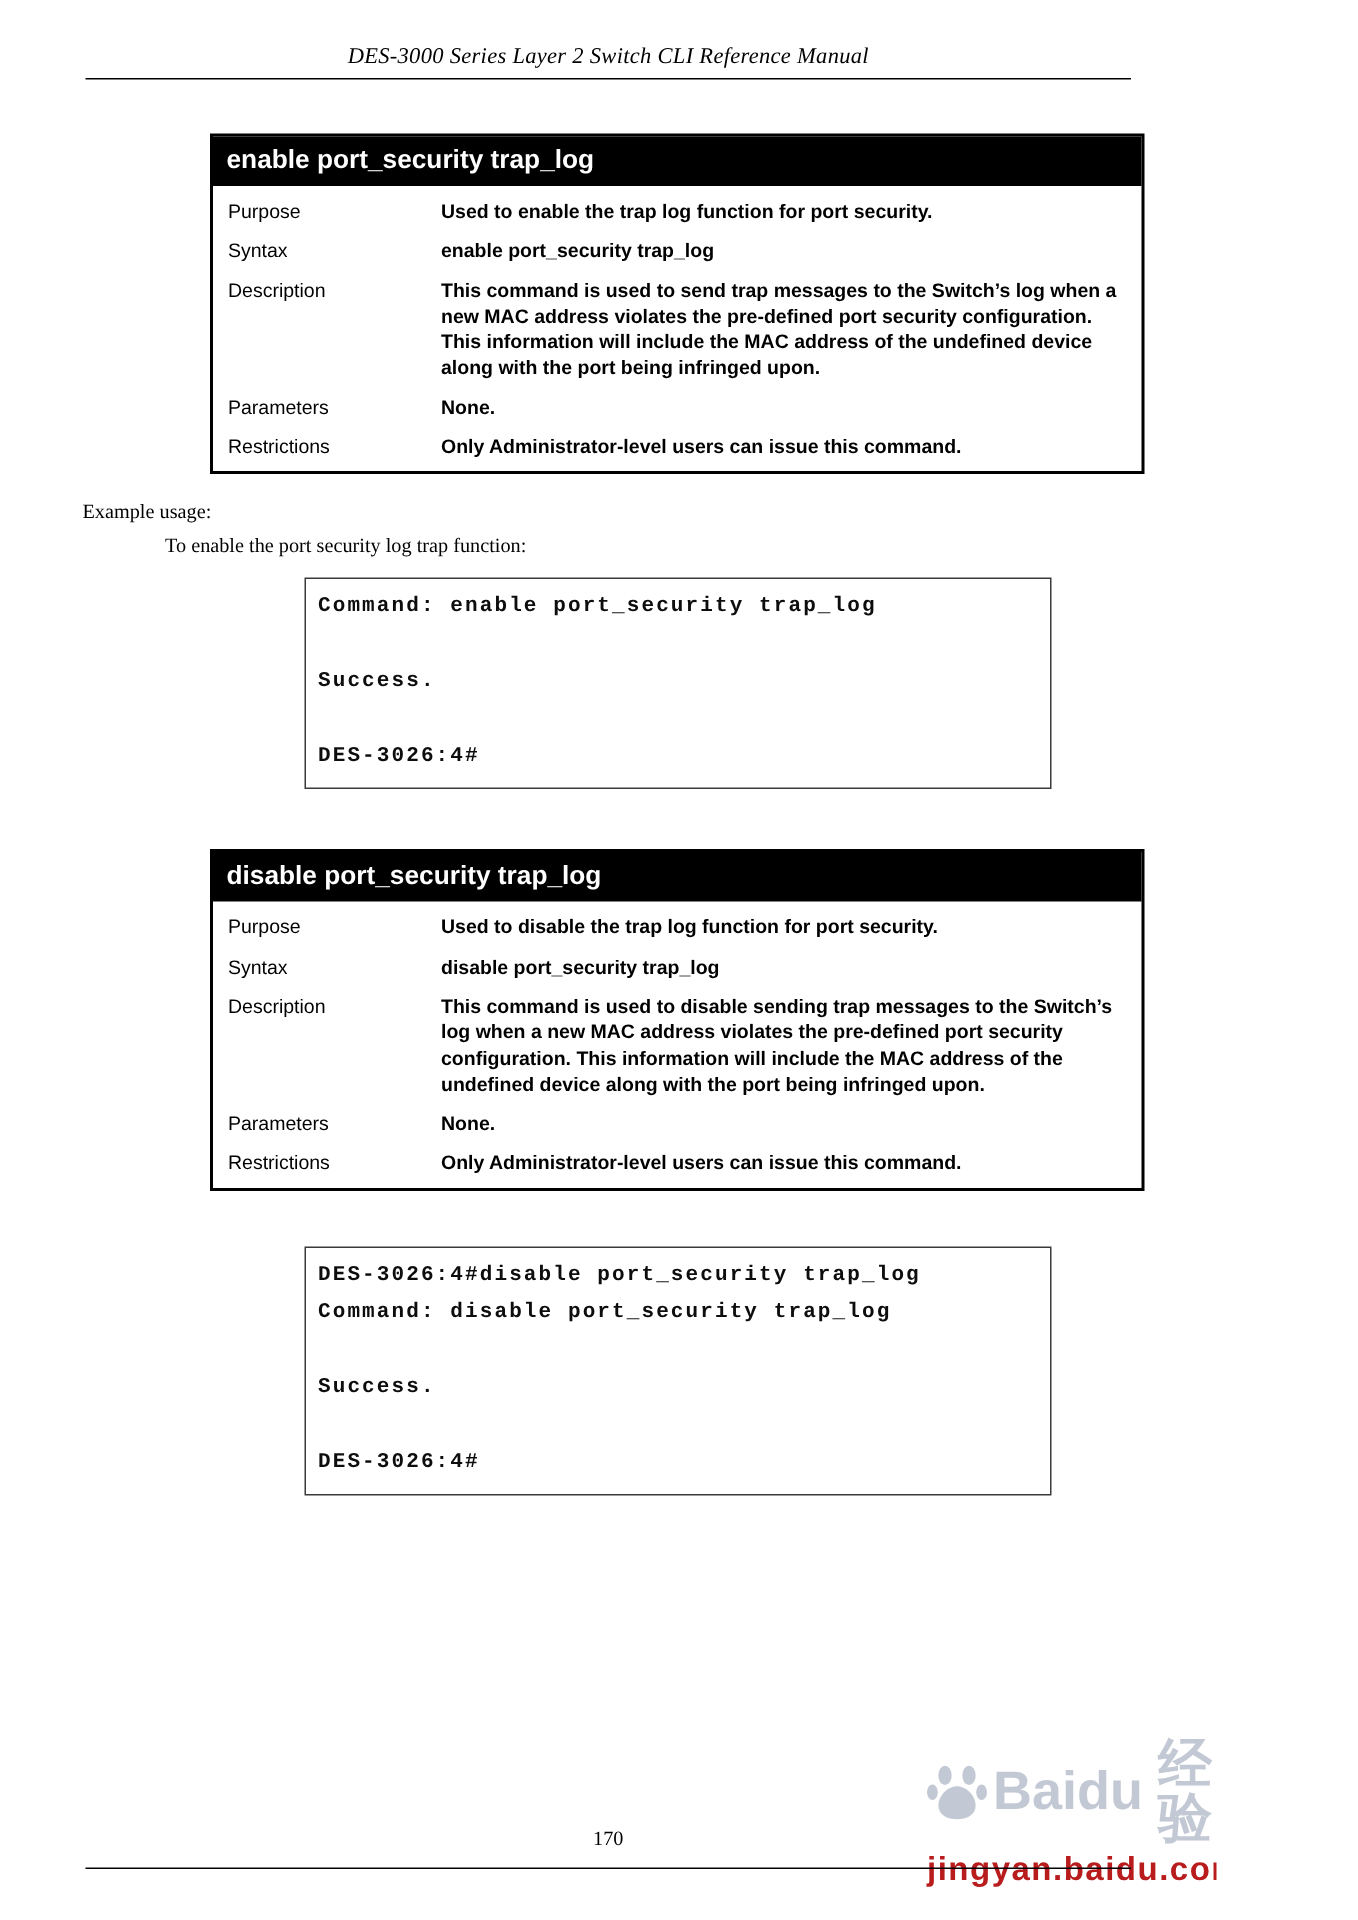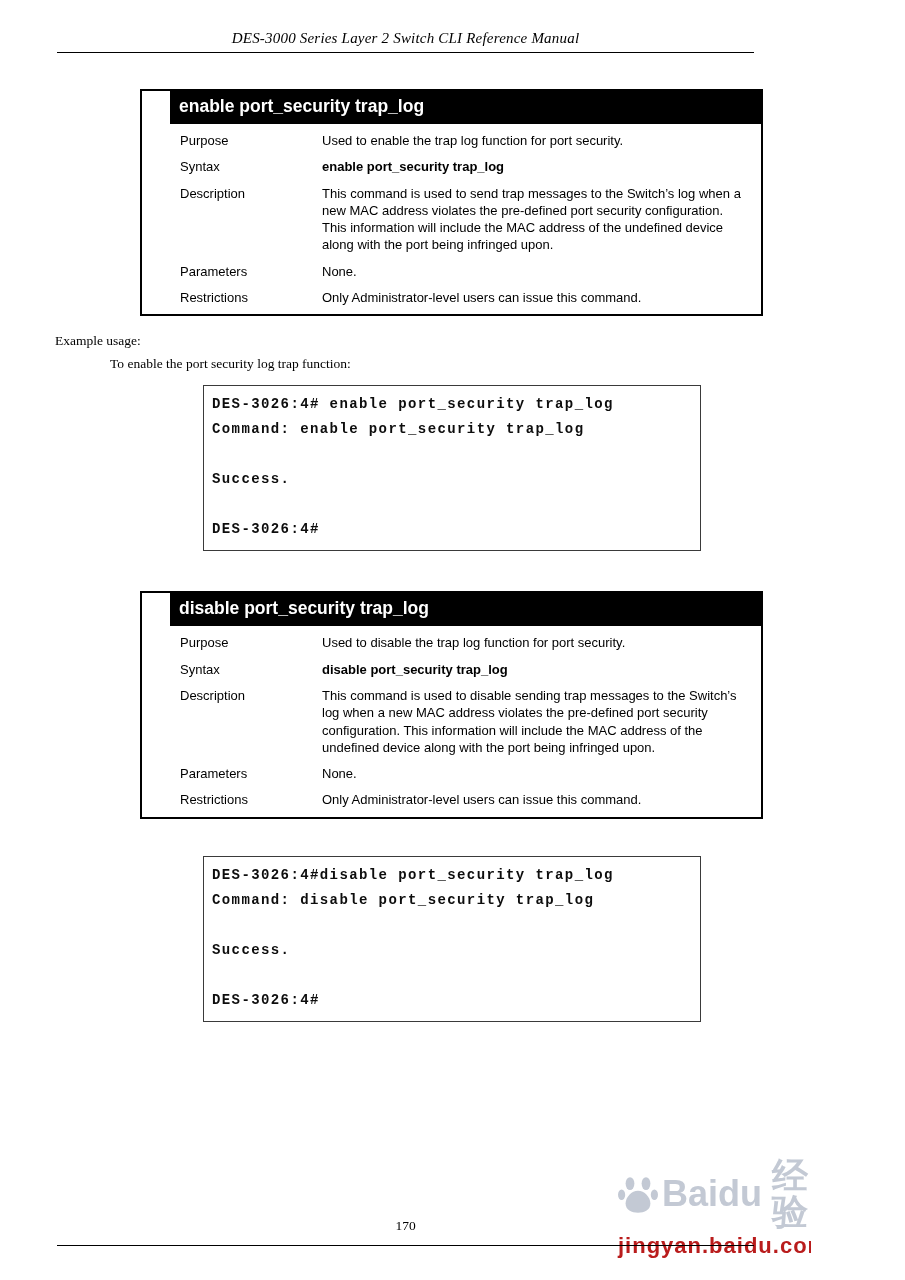--- a/index.html
+++ b/index.html
@@ -9,38 +9,38 @@
     font-family:"Liberation Serif", serif;
     color:#000;
   }
   .page { position:relative; width:811px; height:1280px; overflow:hidden; background:#fff; }
 
   
   .header { margin:0 57px; padding-top:30px; padding-bottom:5px; border-bottom:1.5px solid #000; }
   .header-title { text-align:center; font-style:italic; font-size:15px; letter-spacing:0.2px; }
 
   
-  .cmd-table { width:623px; margin:36px 0 0 140px; border:2px solid #000; background:#fff;padding-left:28px; }
+  .cmd-table { width:623px; margin:36px 0 0 140px; border:2px solid #000; background:#fff; }
   .cmd-table.second { margin-top:40px; }
   .cmd-title {
     background:#000; color:#fff;
     font-family:"Liberation Sans", sans-serif;
     font-weight:bold; font-size:17.5px;
     padding:5px 9px 7px 9px;
   }
   .cmd-row {
     display:flex;
     font-family:"Liberation Sans", sans-serif;
     font-size:13px; line-height:17.3px;
     padding:5px 10px 4px 10px;
   }
   .cmd-row.first { padding-top:8px; }
   .cmd-row.last { padding-bottom:8px; }
   .cmd-label { flex:none; width:142px; }
-  .cmd-value { flex:1; padding-right:4px; }
+  .cmd-value { flex:1; padding-right:4px;font-weight:bold; }
   .cmd-row.syntax .cmd-value { font-weight:bold; }
 
   
   .example-label { margin:17px 0 0 55px; font-size:13.5px; }
   .example-instruction { margin:7px 0 0 110px; font-size:13.5px; }
 
   
   .code-box {
     width:498px; margin:13px 0 0 203px;
     border:1px solid #3a3a3a;
@@ -95,21 +95,20 @@
     <div class="cmd-row last">
       <div class="cmd-label">Restrictions</div>
       <div class="cmd-value">Only Administrator-level users can issue this command.</div>
     </div>
   </section>
 
   <div class="example-label">Example usage:</div>
   <div class="example-instruction">To enable the port security log trap function:</div>
 
   <div class="code-box">
-    <div class="code-line">DES-3026:4# enable port_security trap_log</div>
     <div class="code-line">Command: enable port_security trap_log</div>
     <div class="code-line"></div>
     <div class="code-line">Success.</div>
     <div class="code-line"></div>
     <div class="code-line">DES-3026:4#</div>
   </div>
 
   <section class="cmd-table second">
     <div class="cmd-title">disable port_security trap_log</div>
     <div class="cmd-row first">

